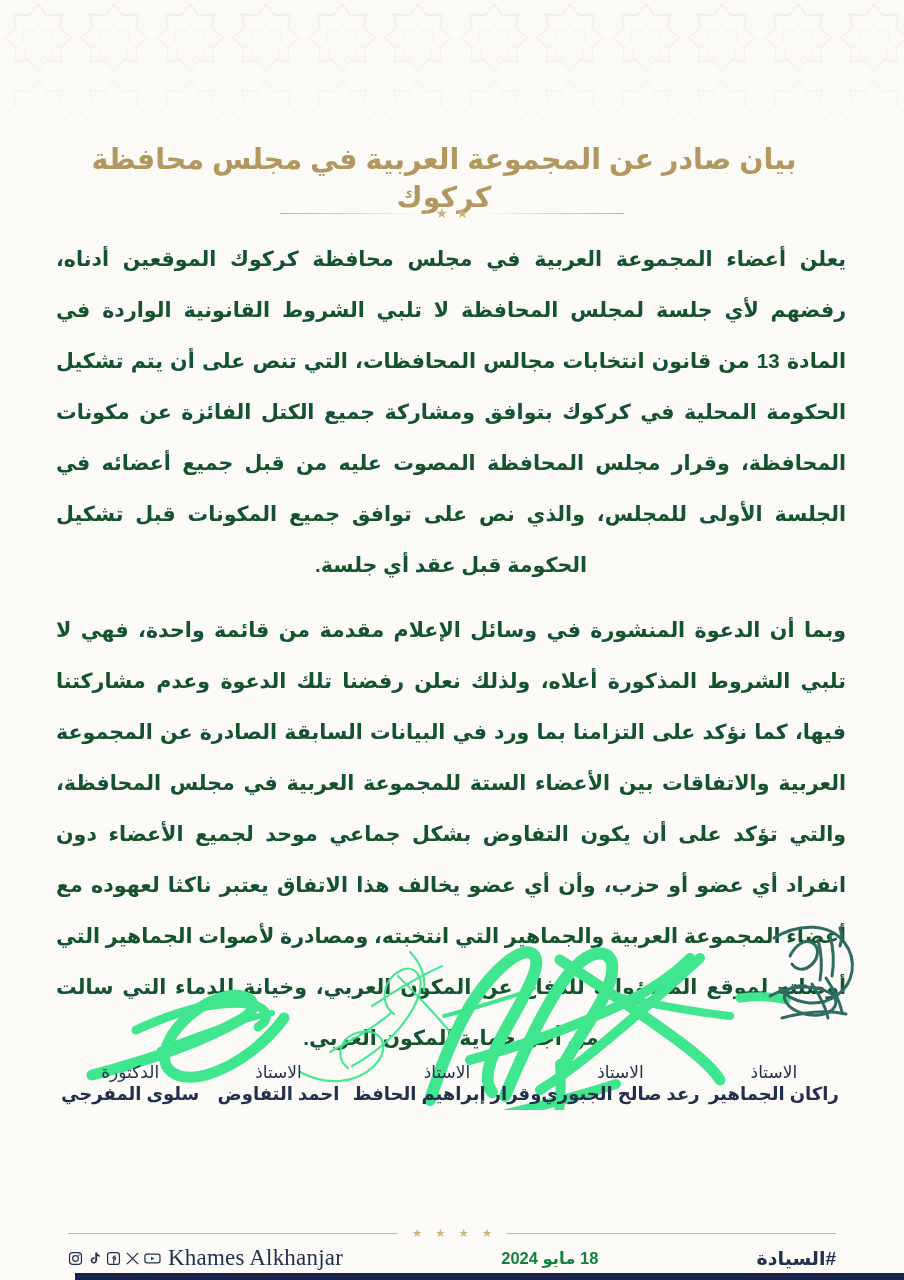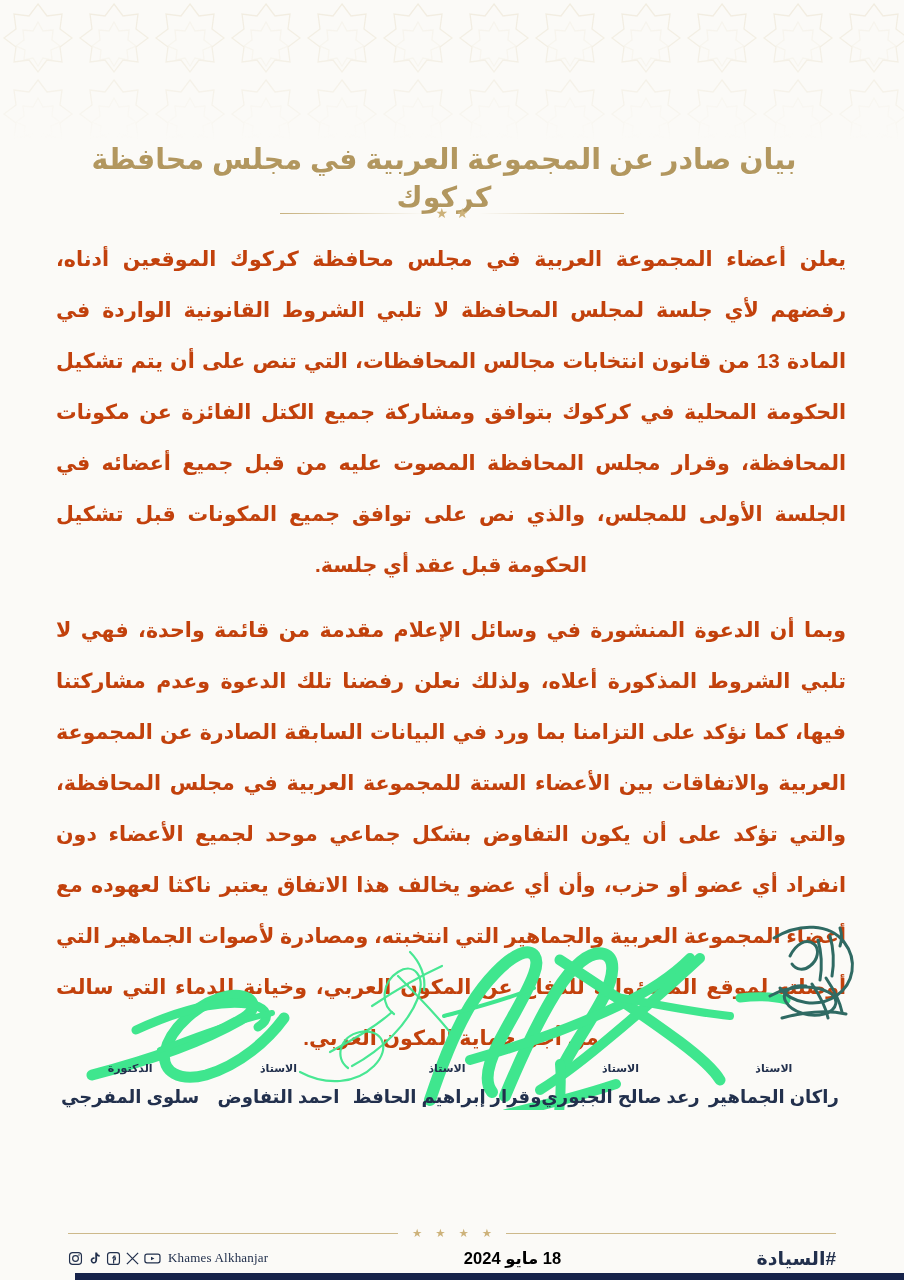--- a/index.html
+++ b/index.html
@@ -87,21 +87,21 @@
   
   .body-wrap {
     position: absolute;
     top: 233px;
     right: 58px;
     width: 790px;
     direction: rtl;
   }
   .para {
     margin: 0 0 6px 0;
-    color: #c2410c;
+    color: #14532d;
     font-size: 20.6px;
     font-weight: 700;
     line-height: 51px;
     text-align: justify;
     text-align-last: center;
     letter-spacing: 0;
   }
   .para.p2 {
     margin-top: 14px;
   }
@@ -129,24 +129,23 @@
     box-sizing: border-box;
     direction: rtl;
   }
   .signer {
     flex: 1 1 0;
     text-align: center;
     color: #22304d;
   }
   .signer .sg-title {
     display: block;
-    font-size: 11px;
-    font-weight: 700;
+    font-size: 17px;
+    font-weight: 400;
     line-height: 1.25;
-    margin-bottom: 10px;
   }
   .signer .sg-name {
     display: block;
     font-size: 18px;
     font-weight: 700;
     line-height: 1.25;
     white-space: nowrap;
   }
 
   
@@ -186,38 +185,38 @@
   }
   .hashtag {
     font-size: 19px;
     font-weight: 700;
     color: #22304d;
     direction: rtl;
   }
   .footer-date {
     font-size: 16.5px;
     font-weight: 700;
-    color: #000000;
+    color: #15803d;
     direction: rtl;
   }
   .handle-block {
     display: flex;
     align-items: center;
     gap: 7px;
     direction: ltr;
   }
   .social-icons {
     display: flex;
     align-items: center;
     gap: 4px;
   }
   .social-icons svg { display: block; }
   .handle-name {
     font-family: "Liberation Serif", "DejaVu Serif", serif;
-    font-size: 13px;
+    font-size: 23px;
     font-weight: 400;
     color: #22304d;
     letter-spacing: 0.2px;
   }
 
   .bottom-bar {
     position: absolute;
     bottom: 0;
     left: 75px;
     width: 829px;

